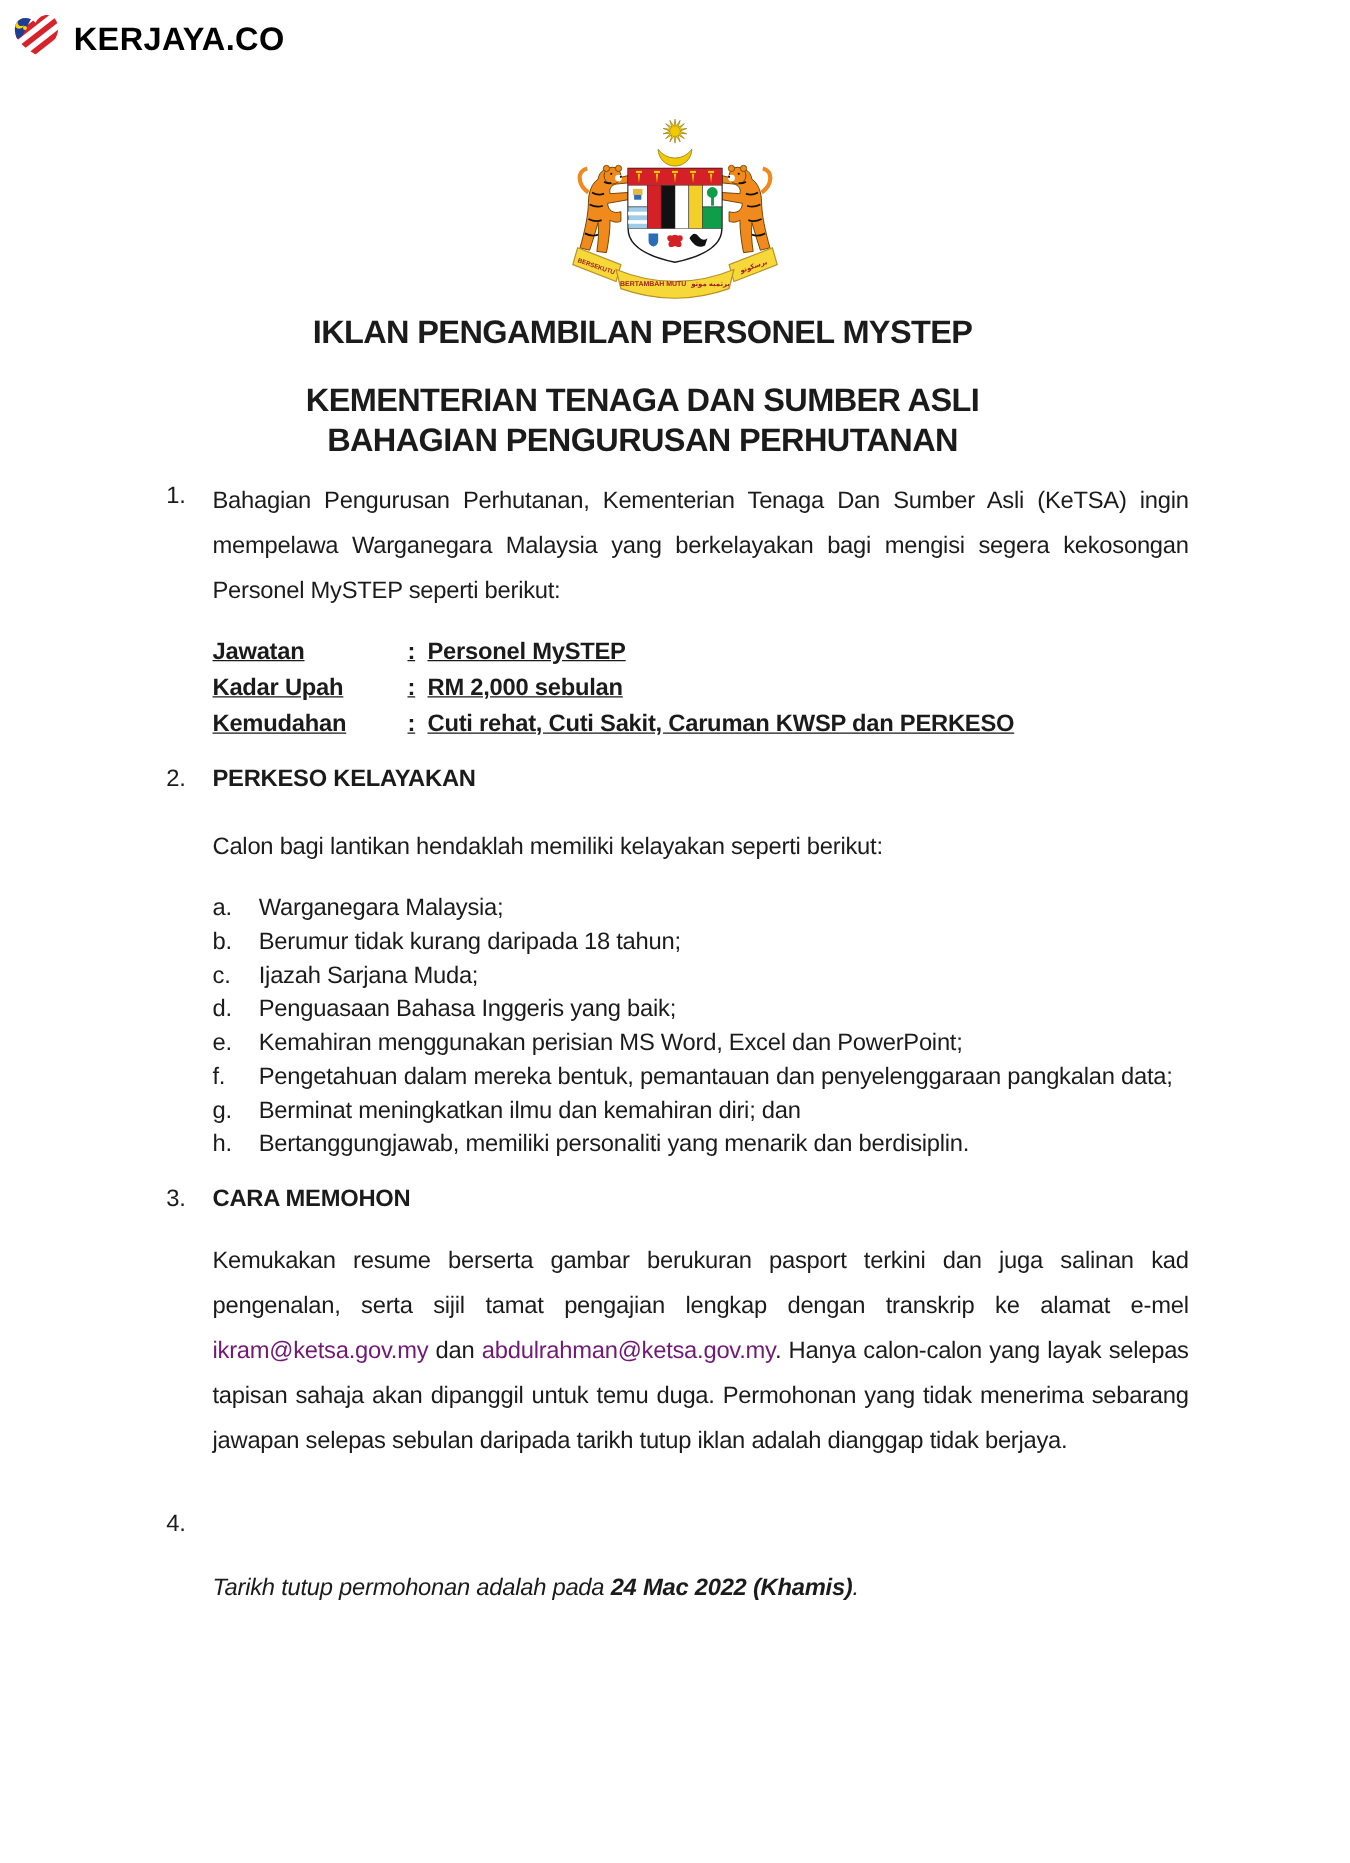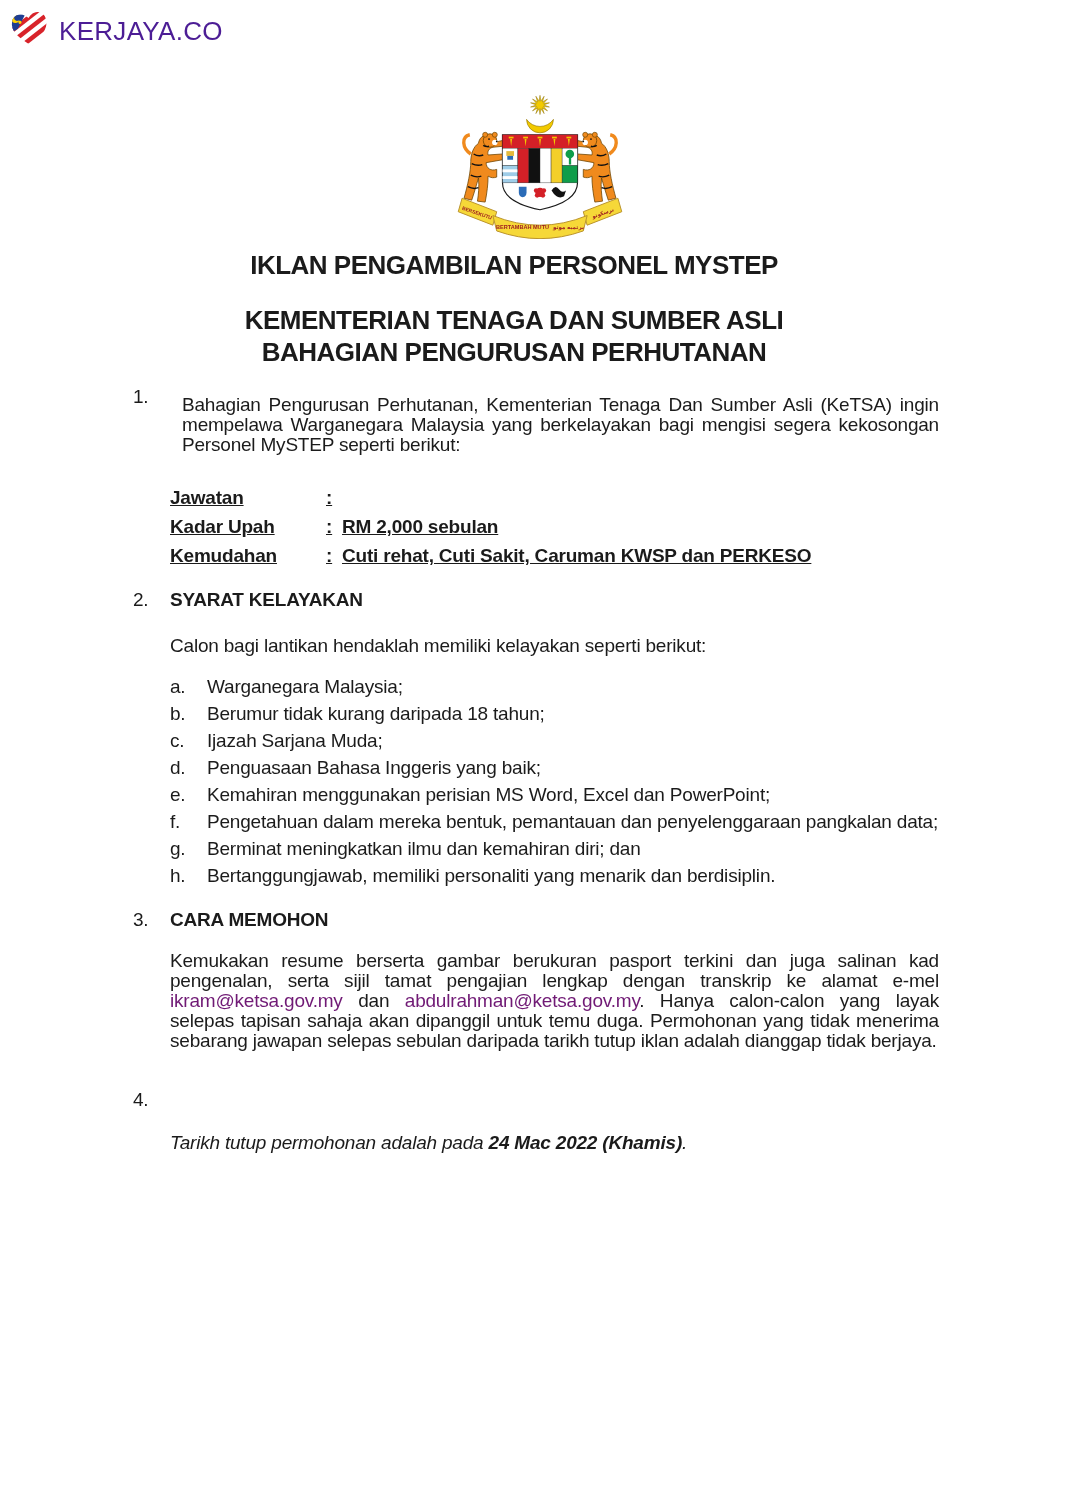--- a/index.html
+++ b/index.html
@@ -2,36 +2,36 @@
 <html><head>
 <meta charset="utf-8">
 <style>
   html,body{margin:0;padding:0;background:#ffffff;}
   body{width:1080px;height:1490px;position:relative;overflow:hidden;
        font-family:"Liberation Sans","DejaVu Sans",sans-serif;color:#1b1b1b;}
   .page{position:absolute;inset:0;background:#fff;}
 
   
   .logo{position:absolute;top:9px;left:8px;display:flex;align-items:center;gap:7px;}
-  .logo-text{font-size:26px;font-weight:400;color:#4c1d95;letter-spacing:.3px;}
+  .logo-text{font-size:26px;font-weight:700;color:#000000;letter-spacing:.3px;}
 
   
   .crest{position:absolute;top:94px;left:50%;transform:translateX(-50%);}
 
   
   .titles{position:absolute;top:250px;left:0;width:1028px;text-align:center;}
   .doc-title{font-size:26px;font-weight:bold;letter-spacing:-.5px;line-height:30px;}
   .doc-subtitle{margin-top:24px;font-size:26px;font-weight:bold;letter-spacing:-.5px;line-height:32px;}
 
   
   .content{position:absolute;top:383px;left:133px;width:818px;font-size:19px;letter-spacing:-.2px;}
   .sec{display:flex;}
   .num{width:37px;flex-shrink:0;line-height:28px;}
   .sec-body{flex:1;}
-  .para{margin:12px;line-height:20px;}
+  .para{margin:0;line-height:36px;}
   .j{text-align:justify;}
   .h{margin:0;font-size:19px;font-weight:bold;line-height:28px;letter-spacing:-.2px;}
   .indent{margin-left:37px;}
 
   .jobblock{margin-top:16px;margin-left:37px;text-decoration:underline;}
   .jd-row{display:flex;font-weight:bold;line-height:29px;}
   .jd-label{width:156px;flex-shrink:0;}
   .jd-colon{width:16px;flex-shrink:0;}
   .jd-value{flex:1;}
 
@@ -171,36 +171,37 @@
       <div class="num">1.</div>
       <div class="sec-body">
         <p class="para j">Bahagian Pengurusan Perhutanan, Kementerian Tenaga Dan Sumber Asli (KeTSA) ingin mempelawa Warganegara Malaysia yang berkelayakan bagi mengisi segera kekosongan Personel MySTEP seperti berikut:</p>
       </div>
     </section>
 
     <div class="jobblock">
       <div class="jd-row">
         <span class="jd-label">Jawatan</span>
         <span class="jd-colon">:</span>
+        <span class="jd-value">Personel MySTEP</span>
       </div>
       <div class="jd-row">
         <span class="jd-label">Kadar Upah</span>
         <span class="jd-colon">:</span>
         <span class="jd-value">RM 2,000 sebulan</span>
       </div>
       <div class="jd-row">
         <span class="jd-label">Kemudahan</span>
         <span class="jd-colon">:</span>
         <span class="jd-value">Cuti rehat, Cuti Sakit, Caruman KWSP dan PERKESO</span>
       </div>
     </div>
 
     <section class="sec mt16">
       <div class="num">2.</div>
-      <h3 class="h">SYARAT KELAYAKAN</h3>
+      <h3 class="h">PERKESO KELAYAKAN</h3>
     </section>
     <p class="para mt22 indent">Calon bagi lantikan hendaklah memiliki kelayakan seperti berikut:</p>
 
     <div class="list">
       <div class="li">
         <span class="li-letter">a.</span>
         <span class="li-text">Warganegara Malaysia;</span>
       </div>
       <div class="li">
         <span class="li-letter">b.</span>

